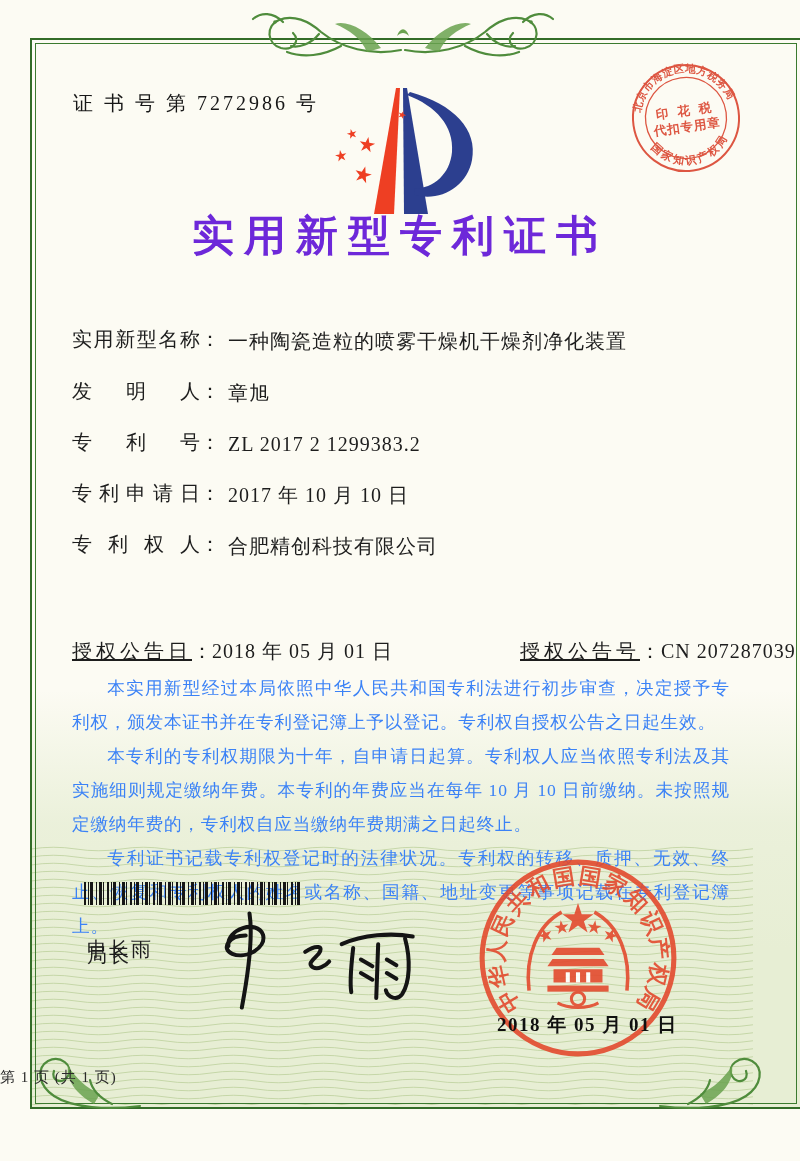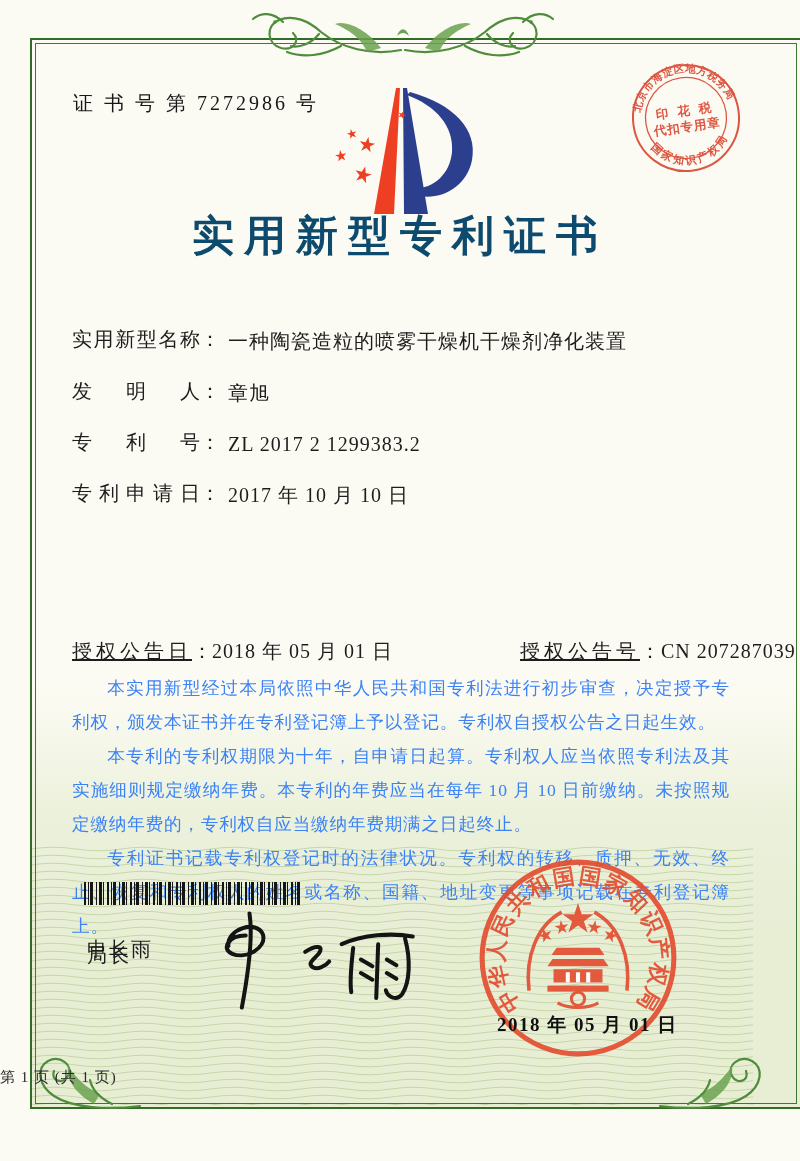--- a/index.html
+++ b/index.html
@@ -12,21 +12,21 @@
   .tint{position:absolute;left:31px;right:47px;top:690px;bottom:53px;
     background:linear-gradient(180deg,rgba(231,238,213,0) 0%,rgba(229,237,210,.75) 32%,#e7eed4 62%,#e7eed4 100%);}
   .waves{position:absolute;left:31px;top:845px;}
   
   .frame-outer{position:absolute;left:30px;top:38px;right:46px;bottom:52px;border:2px solid #336c28;}
   .frame-inner{position:absolute;left:3px;top:3px;right:3px;bottom:3px;border:1px solid #3b7a2e;}
   .orn{position:absolute;}
   .cert-no{position:absolute;left:73px;top:90px;font-size:20px;letter-spacing:3px;color:#171717;}
   .logo{position:absolute;left:330px;top:82px;}
   .title{position:absolute;left:0;top:208px;width:800px;text-align:center;
-    font-size:42px;font-weight:700;letter-spacing:10px;color:#0c4a6e;}
+    font-size:42px;font-weight:700;letter-spacing:10px;color:#6d28d9;}
   .frow{position:absolute;left:72px;font-size:20px;white-space:nowrap;}
   .flabel{display:inline-block;width:128px;text-align:justify;text-align-last:justify;vertical-align:top;}
   .fcolon{vertical-align:top;}
   .fvalue{margin-left:8px;white-space:pre-line;display:inline-block;vertical-align:top;max-width:480px;letter-spacing:1px;line-height:1.55;}
   .grant-right{position:absolute;left:448px;top:0;font-size:20px;letter-spacing:1px;white-space:nowrap;}
   .glabel{letter-spacing:4px;text-decoration:underline;}
   .paras{position:absolute;left:72px;top:672px;width:658px;}
   .paras p{margin:0;font-size:17.6px;line-height:1.93;text-indent:2em;letter-spacing:.8px;text-align:justify;color:#3b82f6;}
   .barcode{position:absolute;left:84px;top:882px;width:218px;height:23px;
     background:repeating-linear-gradient(90deg,#161616 0 2px,transparent 2px 4px,#161616 4px 5px,transparent 5px 6px,#161616 6px 9px,transparent 9px 12px,#161616 12px 13px,transparent 13px 15px,#161616 15px 18px,transparent 18px 19px,#161616 19px 20px,transparent 20px 23px);}
@@ -133,20 +133,23 @@
     <span class="flabel">实用新型名称</span><span class="fcolon">：</span><span class="fvalue">一种陶瓷造粒的喷雾干燥机干燥剂净化装置</span>
   </div>
   <div class="frow" style="top:378px;">
     <span class="flabel">发明人</span><span class="fcolon">：</span><span class="fvalue">章旭</span>
   </div>
   <div class="frow" style="top:429px;">
     <span class="flabel">专利号</span><span class="fcolon">：</span><span class="fvalue">ZL 2017 2 1299383.2</span>
   </div>
   <div class="frow" style="top:480px;">
     <span class="flabel">专利申请日</span><span class="fcolon">：</span><span class="fvalue">2017 年 10 月 10 日</span>
+  </div>
+  <div class="frow" style="top:531px;">
+    <span class="flabel">专利权人</span><span class="fcolon">：</span><span class="fvalue">合肥精创科技有限公司</span>
   </div>
 
   <div class="frow" style="top:638px;width:660px;">
     <span class="glabel">授权公告日</span><span>：</span><span style="letter-spacing:1px;">2018 年 05 月 01 日</span>
     <span class="grant-right">
       <span class="glabel">授权公告号</span><span>：</span><span>CN 207287039 U</span>
     </span>
   </div>
 
   <div class="paras">

